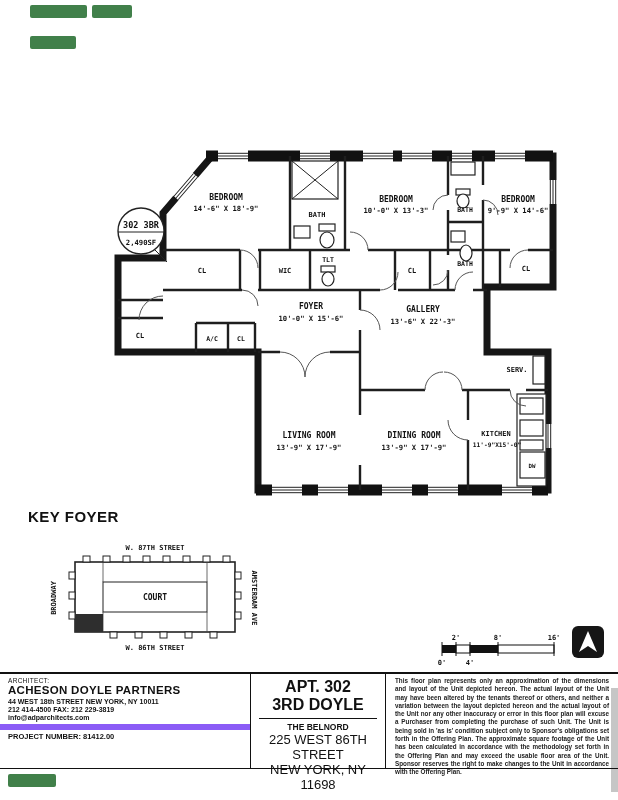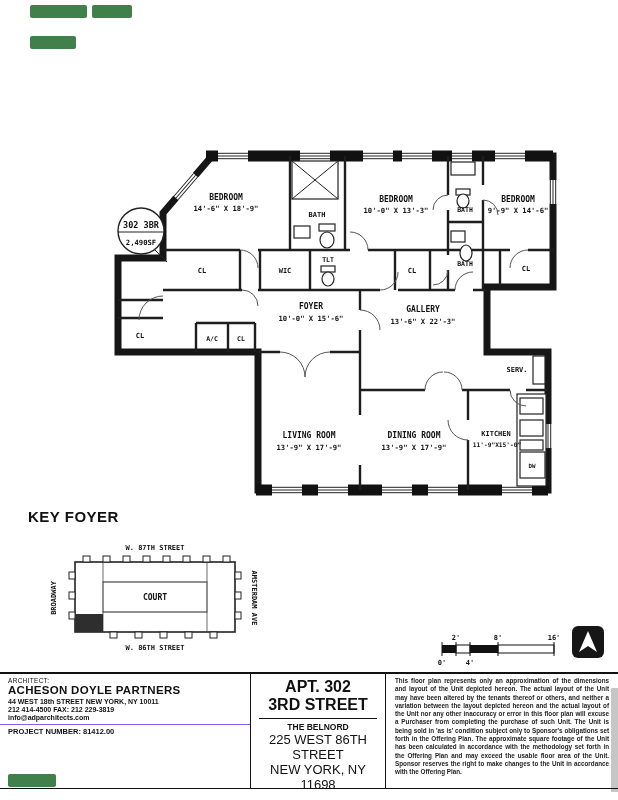--- a/index.html
+++ b/index.html
@@ -35,27 +35,27 @@
   .kp-street{font:700 7px "DejaVu Sans Mono",monospace;fill:#111;text-anchor:middle;}
   .kp-court{font:700 8px "DejaVu Sans Mono",monospace;fill:#111;text-anchor:middle;}
 
   
   .sb-lbl{font:700 7px "DejaVu Sans Mono",monospace;fill:#111;text-anchor:middle;}
   .sb-blk{fill:#111;}
   .sb-wht{fill:#fff;stroke:#111;stroke-width:1;}
   .sb-tick{stroke:#111;stroke-width:1;}
 
   
-  .titleblock{position:absolute;left:0;top:672px;width:618px;height:117px;box-sizing:border-box;
+  .titleblock{position:absolute;left:0;top:672px;width:618px;height:97px;box-sizing:border-box;
               border-top:2.5px solid #111;border-bottom:1px solid #111;display:flex;}
   .tb-left{width:250px;box-sizing:border-box;padding:3px 8px 0;}
   .tb-arch-label{font-size:6.5px;letter-spacing:.3px;}
   .tb-firm{font-size:11.5px;font-weight:bold;letter-spacing:.3px;line-height:1.15;}
   .tb-small{font-size:7px;margin-top:1px;font-weight:bold;}
-  .tb-row{font-size:7.5px;font-weight:bold;border-top:1px solid #8b5cf6;margin:3px -8px 0;padding:2px 8px 0;}
+  .tb-row{font-size:7.5px;font-weight:bold;border-top:6px solid #8b5cf6;margin:3px -8px 0;padding:2px 8px 0;}
   .tb-center{width:136px;box-sizing:border-box;border-left:1.5px solid #111;border-right:1.5px solid #111;
              text-align:center;padding-top:4px;font-family:Liberation Sans, sans-serif;}
   .tb-apt{font-size:16px;font-weight:bold;line-height:1.15;}
   .tb-divider{border-top:1px solid #111;margin:3px 8px;}
   .tb-bldg{font-size:8.5px;font-weight:bold;}
   .tb-addr{font-size:13px;}
   .tb-right{flex:1;box-sizing:border-box;padding:3px 9px 0;}
   .tb-disclaimer{margin:0;font-size:6.3px;line-height:1.32;text-align:justify;font-weight:bold;color:#222;}
 </style>
 </head>
@@ -283,21 +283,21 @@
     <div class="tb-left">
       <div class="tb-arch-label">ARCHITECT:</div>
       <div class="tb-firm">ACHESON DOYLE PARTNERS</div>
       <div class="tb-small">44 WEST 18th STREET  NEW YORK, NY 10011</div>
       <div class="tb-small">212 414-4500   FAX: 212 229-3819</div>
       <div class="tb-small">info@adparchitects.com</div>
       <div class="tb-row">PROJECT NUMBER: 81412.00</div>
     </div>
     <div class="tb-center">
       <div class="tb-apt">APT. 302</div>
-      <div class="tb-apt">3RD STREET</div>
+      <div class="tb-apt">3RD DOYLE</div>
       <div class="tb-divider"></div>
       <div class="tb-bldg">THE BELNORD</div>
       <div class="tb-addr">225 WEST 86TH STREET</div>
       <div class="tb-addr">NEW YORK, NY 11698</div>
     </div>
     <div class="tb-right">
       <p class="tb-disclaimer">This floor plan represents only an approximation of the dimensions and layout of the Unit depicted hereon. The actual layout of the Unit may have been altered by the tenants thereof or others, and neither a variation between the layout depicted hereon and the actual layout of the Unit nor any other inaccuracy or error in this floor plan will excuse a Purchaser from completing the purchase of such Unit. The Unit is being sold in 'as is' condition subject only to Sponsor's obligations set forth in the Offering Plan. The approximate square footage of the Unit has been calculated in accordance with the methodology set forth in the Offering Plan and may exceed the usable floor area of the Unit. Sponsor reserves the right to make changes to the Unit in accordance with the Offering Plan.</p>
     </div>
   </div>
 

